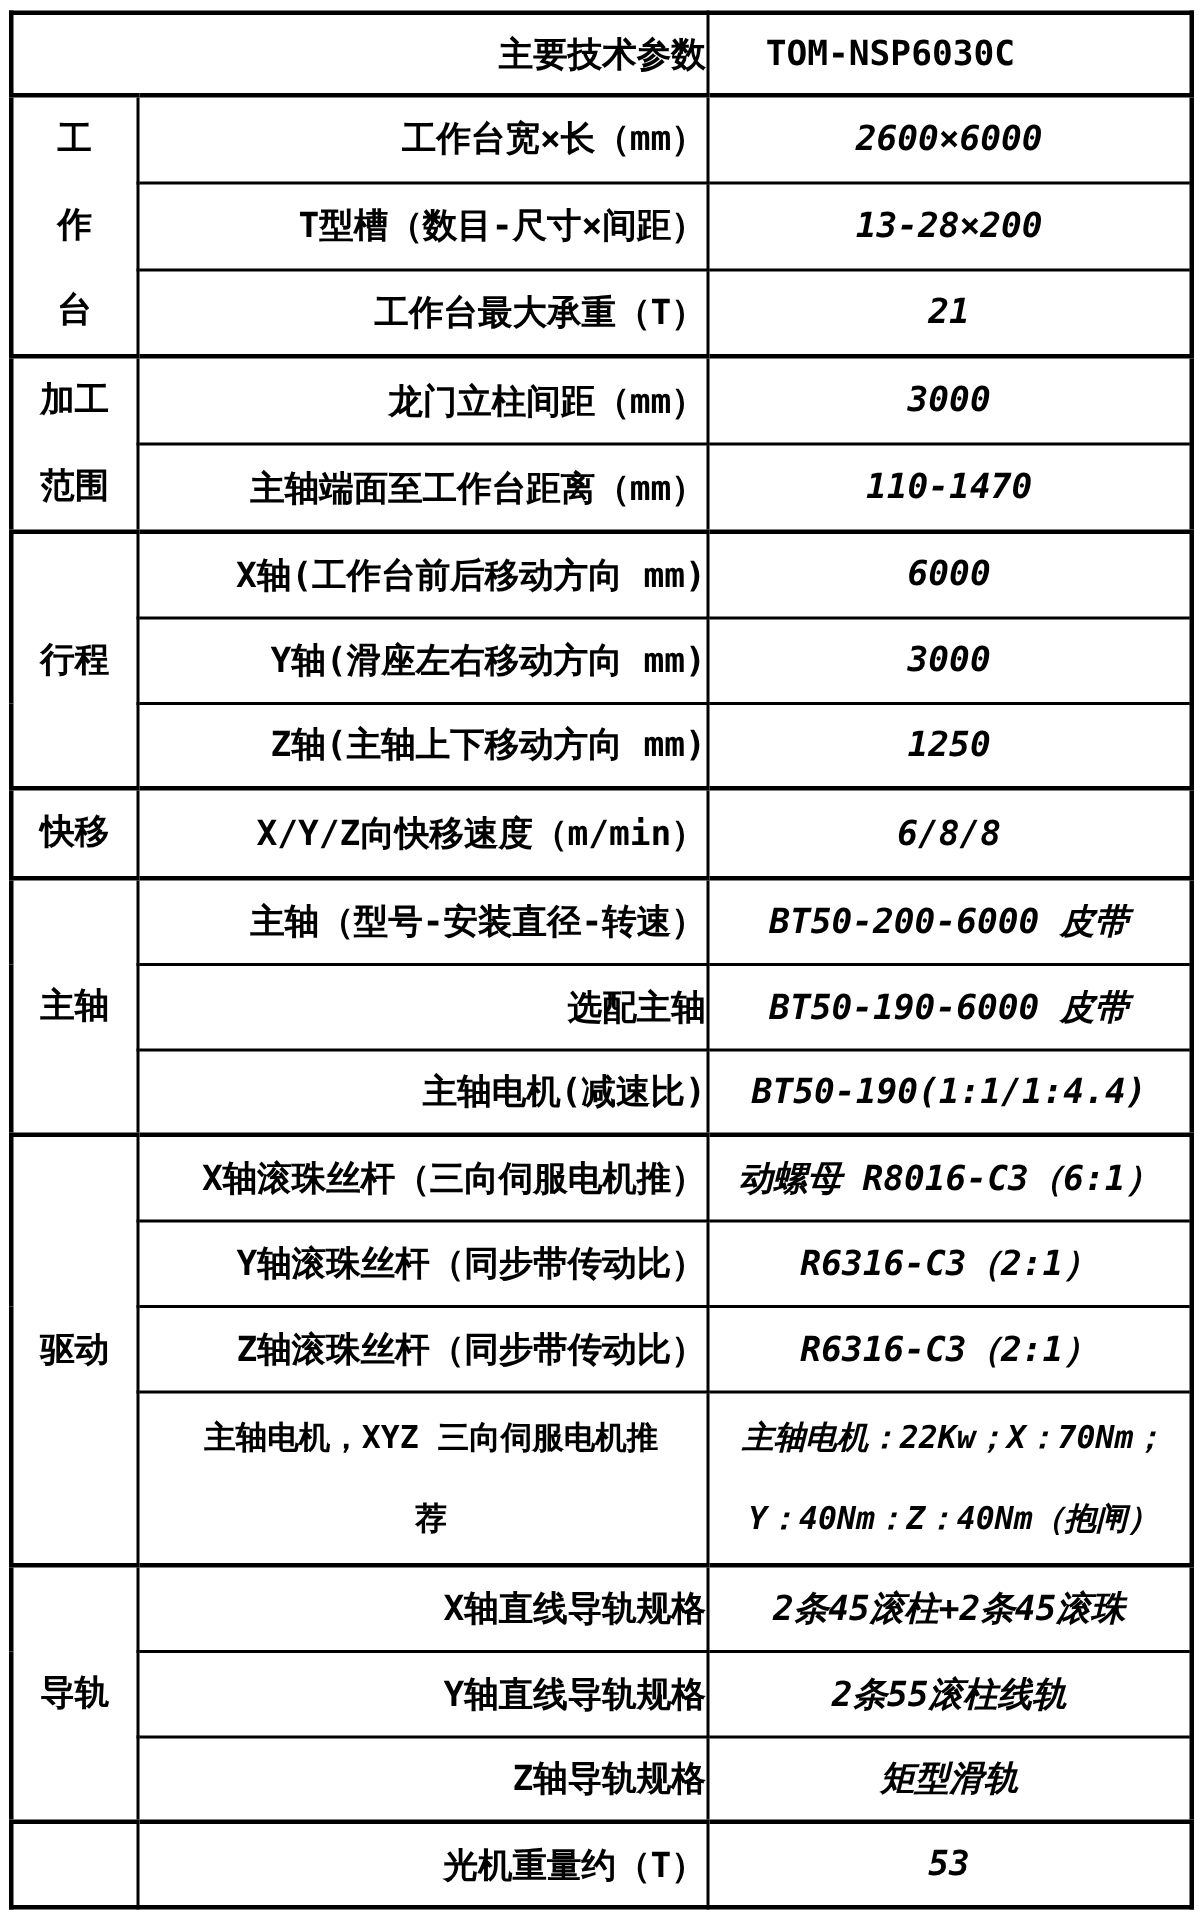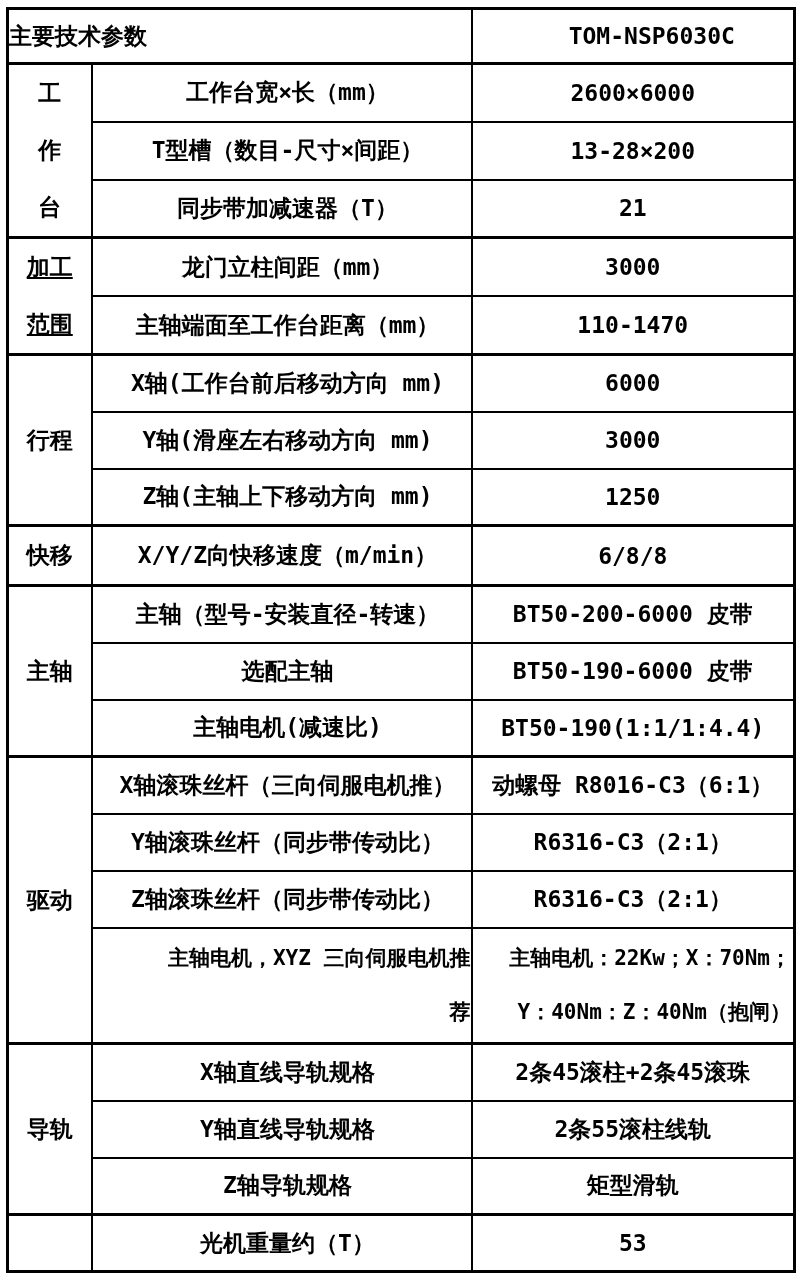--- a/index.html
+++ b/index.html
@@ -35,39 +35,39 @@
     border:2px solid var(--border);
     padding:0;
     vertical-align:middle;
     font-weight:bold;
     overflow:hidden;
   }
   tr{height:57px;}
   tr.header-row{height:55px;}
   tr.tall{height:116px;}
   tr.gstart td, tr.gstart th{border-top:3px solid var(--border);}
-  th.h-param, td.value{text-align:left;}
-  th.h-model{text-align:center;padding-left:38px;}
+  th.h-param, td.value{text-align:right;}
+  th.h-model{text-align:left;padding-left:38px;}
   td.group{text-align:center;}
-  td.param{text-align:center;padding-left:12px;}
-  td.value{text-align:center;padding:0 4px;}
+  td.param{text-align:right;padding-left:12px;}
+  td.value{text-align:center;padding:0 4px;font-style:italic;}
   
   .gwrap{
     margin:0 auto;
     word-break:break-all;
     line-height:57px;
     text-align:center;
   }
   .gwrap.v1{width:26px;}   
-  .gwrap.v2{width:50px;text-decoration:underline;}   
+  .gwrap.v2{width:50px;}   
   
   tr.tall td.param, tr.tall td.value{
     font-size:21px;
     line-height:54px;
-    text-align:right;
+    text-align:center;
     white-space:pre-line;
     margin-top:31px;
   }
   tr.tall td.value{padding-left:8px;padding-right:2px;}
 </style>
 </head>
 <body>
 
 <table class="spec">
   <colgroup>
@@ -87,21 +87,21 @@
       <div class="gwrap v1">工作台</div>
     </td>
     <td class="param">工作台宽×长（mm）</td>
     <td class="value">2600×6000</td>
   </tr>
   <tr>
     <td class="param">T型槽（数目-尺寸×间距）</td>
     <td class="value">13-28×200</td>
   </tr>
   <tr>
-    <td class="param">同步带加减速器（T）</td>
+    <td class="param">工作台最大承重（T）</td>
     <td class="value">21</td>
   </tr>
 
   <tr class="gstart">
     <td class="group" rowspan="2">
       <div class="gwrap v2">加工范围</div>
     </td>
     <td class="param">龙门立柱间距（mm）</td>
     <td class="value">3000</td>
   </tr>

